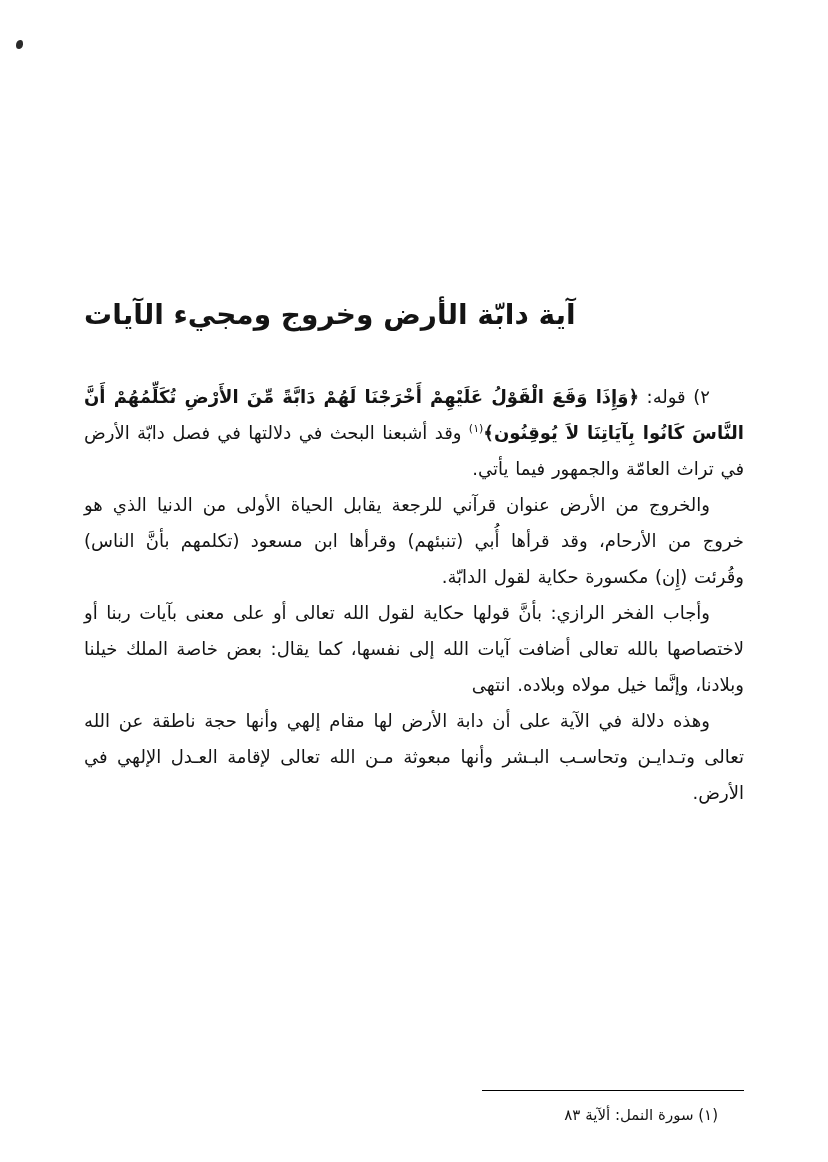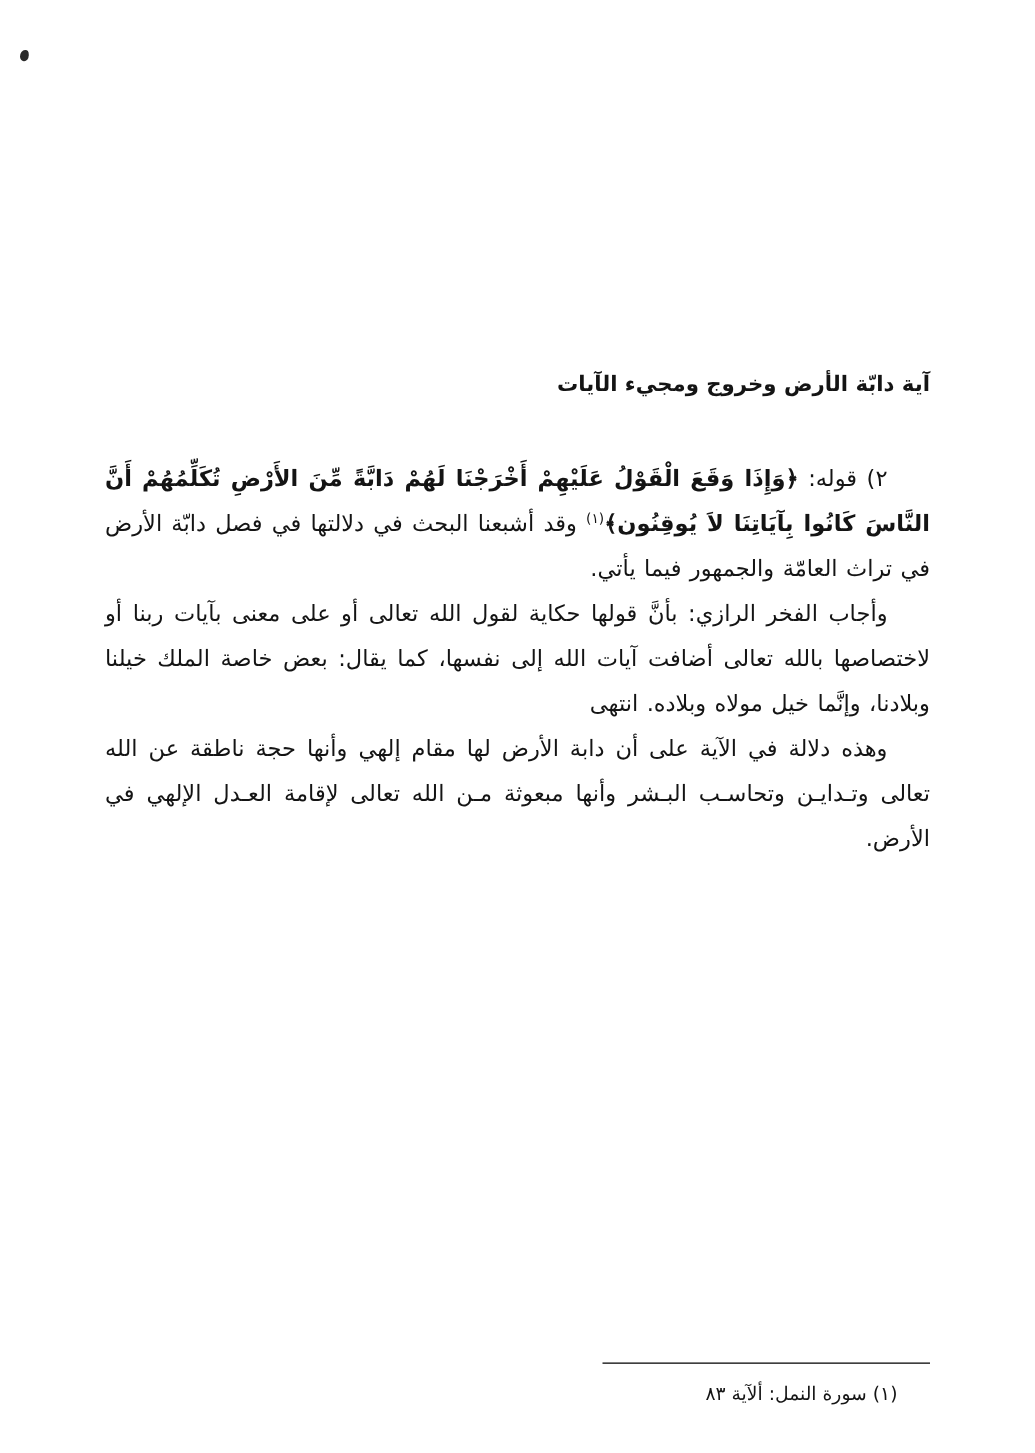--- a/index.html
+++ b/index.html
@@ -24,22 +24,22 @@
     background: #2a2a2a;
     border-radius: 60% 40% 55% 45%;
   }
   .content {
     position: absolute;
     top: 298px;
     right: 84px;
     width: 660px;
   }
   .title {
-    text-align: right;
-    font-size: 17px;
+    text-align: left;
+    font-size: 28px;
     font-weight: bold;
     letter-spacing: 0.2px;
     margin-bottom: 48px;
   }
   .para {
     font-size: 18px;
     line-height: 36px;
     text-align: justify;
     text-indent: 34px;
     word-spacing: 1px;
@@ -83,20 +83,23 @@
   <div class="content">
 
     <h1 class="title">آية دابّة الأرض وخروج ومجيء الآيات</h1>
 
     <div class="body-text">
 
       <p class="para">
         <span>٢) قوله: </span><span class="verse">﴿وَإِذَا وَقَعَ الْقَوْلُ عَلَيْهِمْ أَخْرَجْنَا لَهُمْ دَابَّةً مِّنَ الأَرْضِ تُكَلِّمُهُمْ أَنَّ النَّاسَ كَانُوا بِآيَاتِنَا لاَ يُوقِنُون﴾</span><sup class="fn-ref">(١)</sup><span> وقد أشبعنا البحث في دلالتها في فصل دابّة الأرض في تراث العامّة والجمهور فيما يأتي.</span>
       </p>
 
+      <p class="para">
+        <span>والخروج من الأرض عنوان قرآني للرجعة يقابل الحياة الأولى من الدنيا الذي هو خروج من الأرحام، وقد قرأها أُبي (تنبئهم) وقرأها ابن مسعود (تكلمهم بأنَّ الناس) وقُرئت (إِن) مكسورة حكاية لقول الدابّة.</span>
+      </p>
 
 
       <p class="para">
         <span>وأجاب الفخر الرازي: بأنَّ قولها حكاية لقول الله تعالى أو على معنى بآيات ربنا أو لاختصاصها بالله تعالى أضافت آيات الله إلى نفسها، كما يقال: بعض خاصة الملك خيلنا وبلادنا، وإنَّما خيل مولاه وبلاده. انتهى</span>
       </p>
 
       <p class="para">
         <span>وهذه دلالة في الآية على أن دابة الأرض لها مقام إلهي وأنها حجة ناطقة عن الله تعالى وتـدايـن وتحاسـب البـشر وأنها مبعوثة مـن الله تعالى لإقامة العـدل الإلهي في الأرض.</span>
       </p>
 

